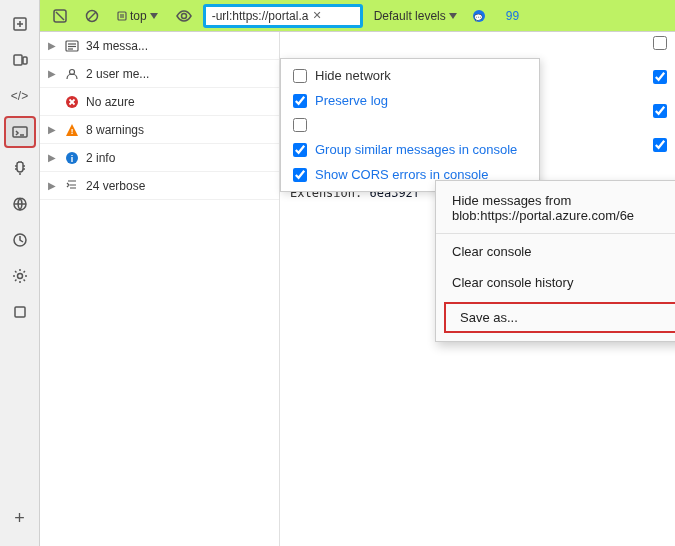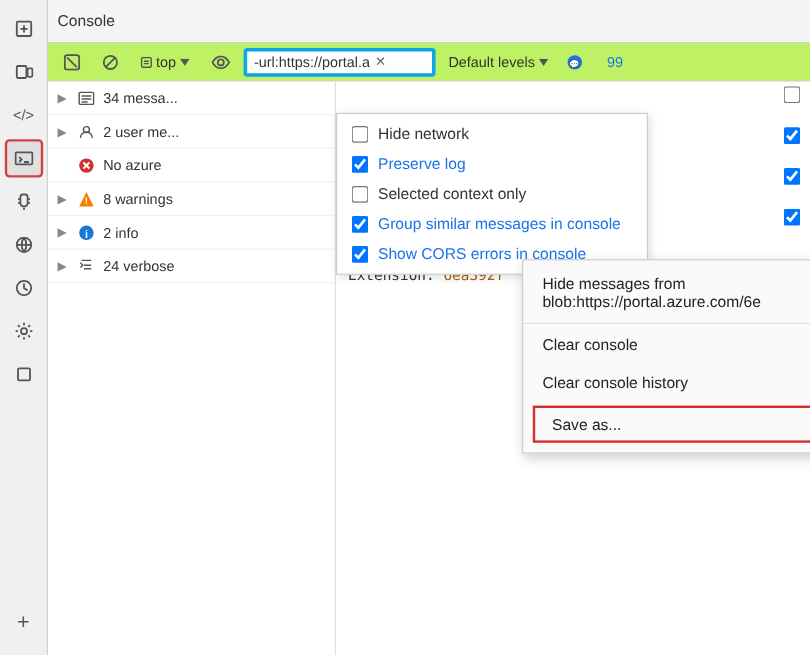--- a/index.html
+++ b/index.html
@@ -241,21 +241,21 @@
       margin: 2px 0;
     }
 
     
     .console-text {
       padding: 6px 10px;
       font-size: 12px;
       color: #333;
       font-family: monospace;
     }
-    .console-link { color: #a16207; text-decoration: none; }
+    .console-link { color: #0f172a; text-decoration: none; }
 
     
     .right-checks {
       position: absolute;
       right: 8px;
       top: 4px;
       display: flex;
       flex-direction: column;
       gap: 20px;
     }
@@ -318,23 +318,20 @@
       <rect x="3" y="3" width="10" height="10" rx="1"></rect>
     </svg>
   </div>
   <div class="sidebar-icon sidebar-plus">
     <span style="font-size:18px;color:#555;">+</span>
   </div>
 </div>
 
 <div class="main">
 
-  <div class="topbar">
-    <span class="topbar-title">Console</span>
-  </div>
 
   <div class="toolbar">
 
     <button class="toolbar-btn">
       <svg width="14" height="14" viewBox="0 0 14 14" fill="none">
         <rect x="1" y="1" width="12" height="12" rx="2" stroke="#555" stroke-width="1.5"></rect>
         <line x1="3" y1="3" x2="11" y2="11" stroke="#555" stroke-width="1.5"></line>
       </svg>
     </button>
 
@@ -464,21 +461,20 @@
         <div class="dropdown-item">
           <input type="checkbox" style="">
           <span>Hide network</span>
         </div>
         <div class="dropdown-item blue">
           <input type="checkbox" checked="" style="">
           <span>Preserve log</span>
         </div>
         <div class="dropdown-item">
           <input type="checkbox" style="">
-          <span>Selected context only</span>
         </div>
         <div class="dropdown-item blue">
           <input type="checkbox" checked="" style="">
           <span>Group similar messages in console</span>
         </div>
         <div class="dropdown-item blue">
           <input type="checkbox" checked="" style="">
           <span>Show CORS errors in console</span>
         </div>
       </div>

